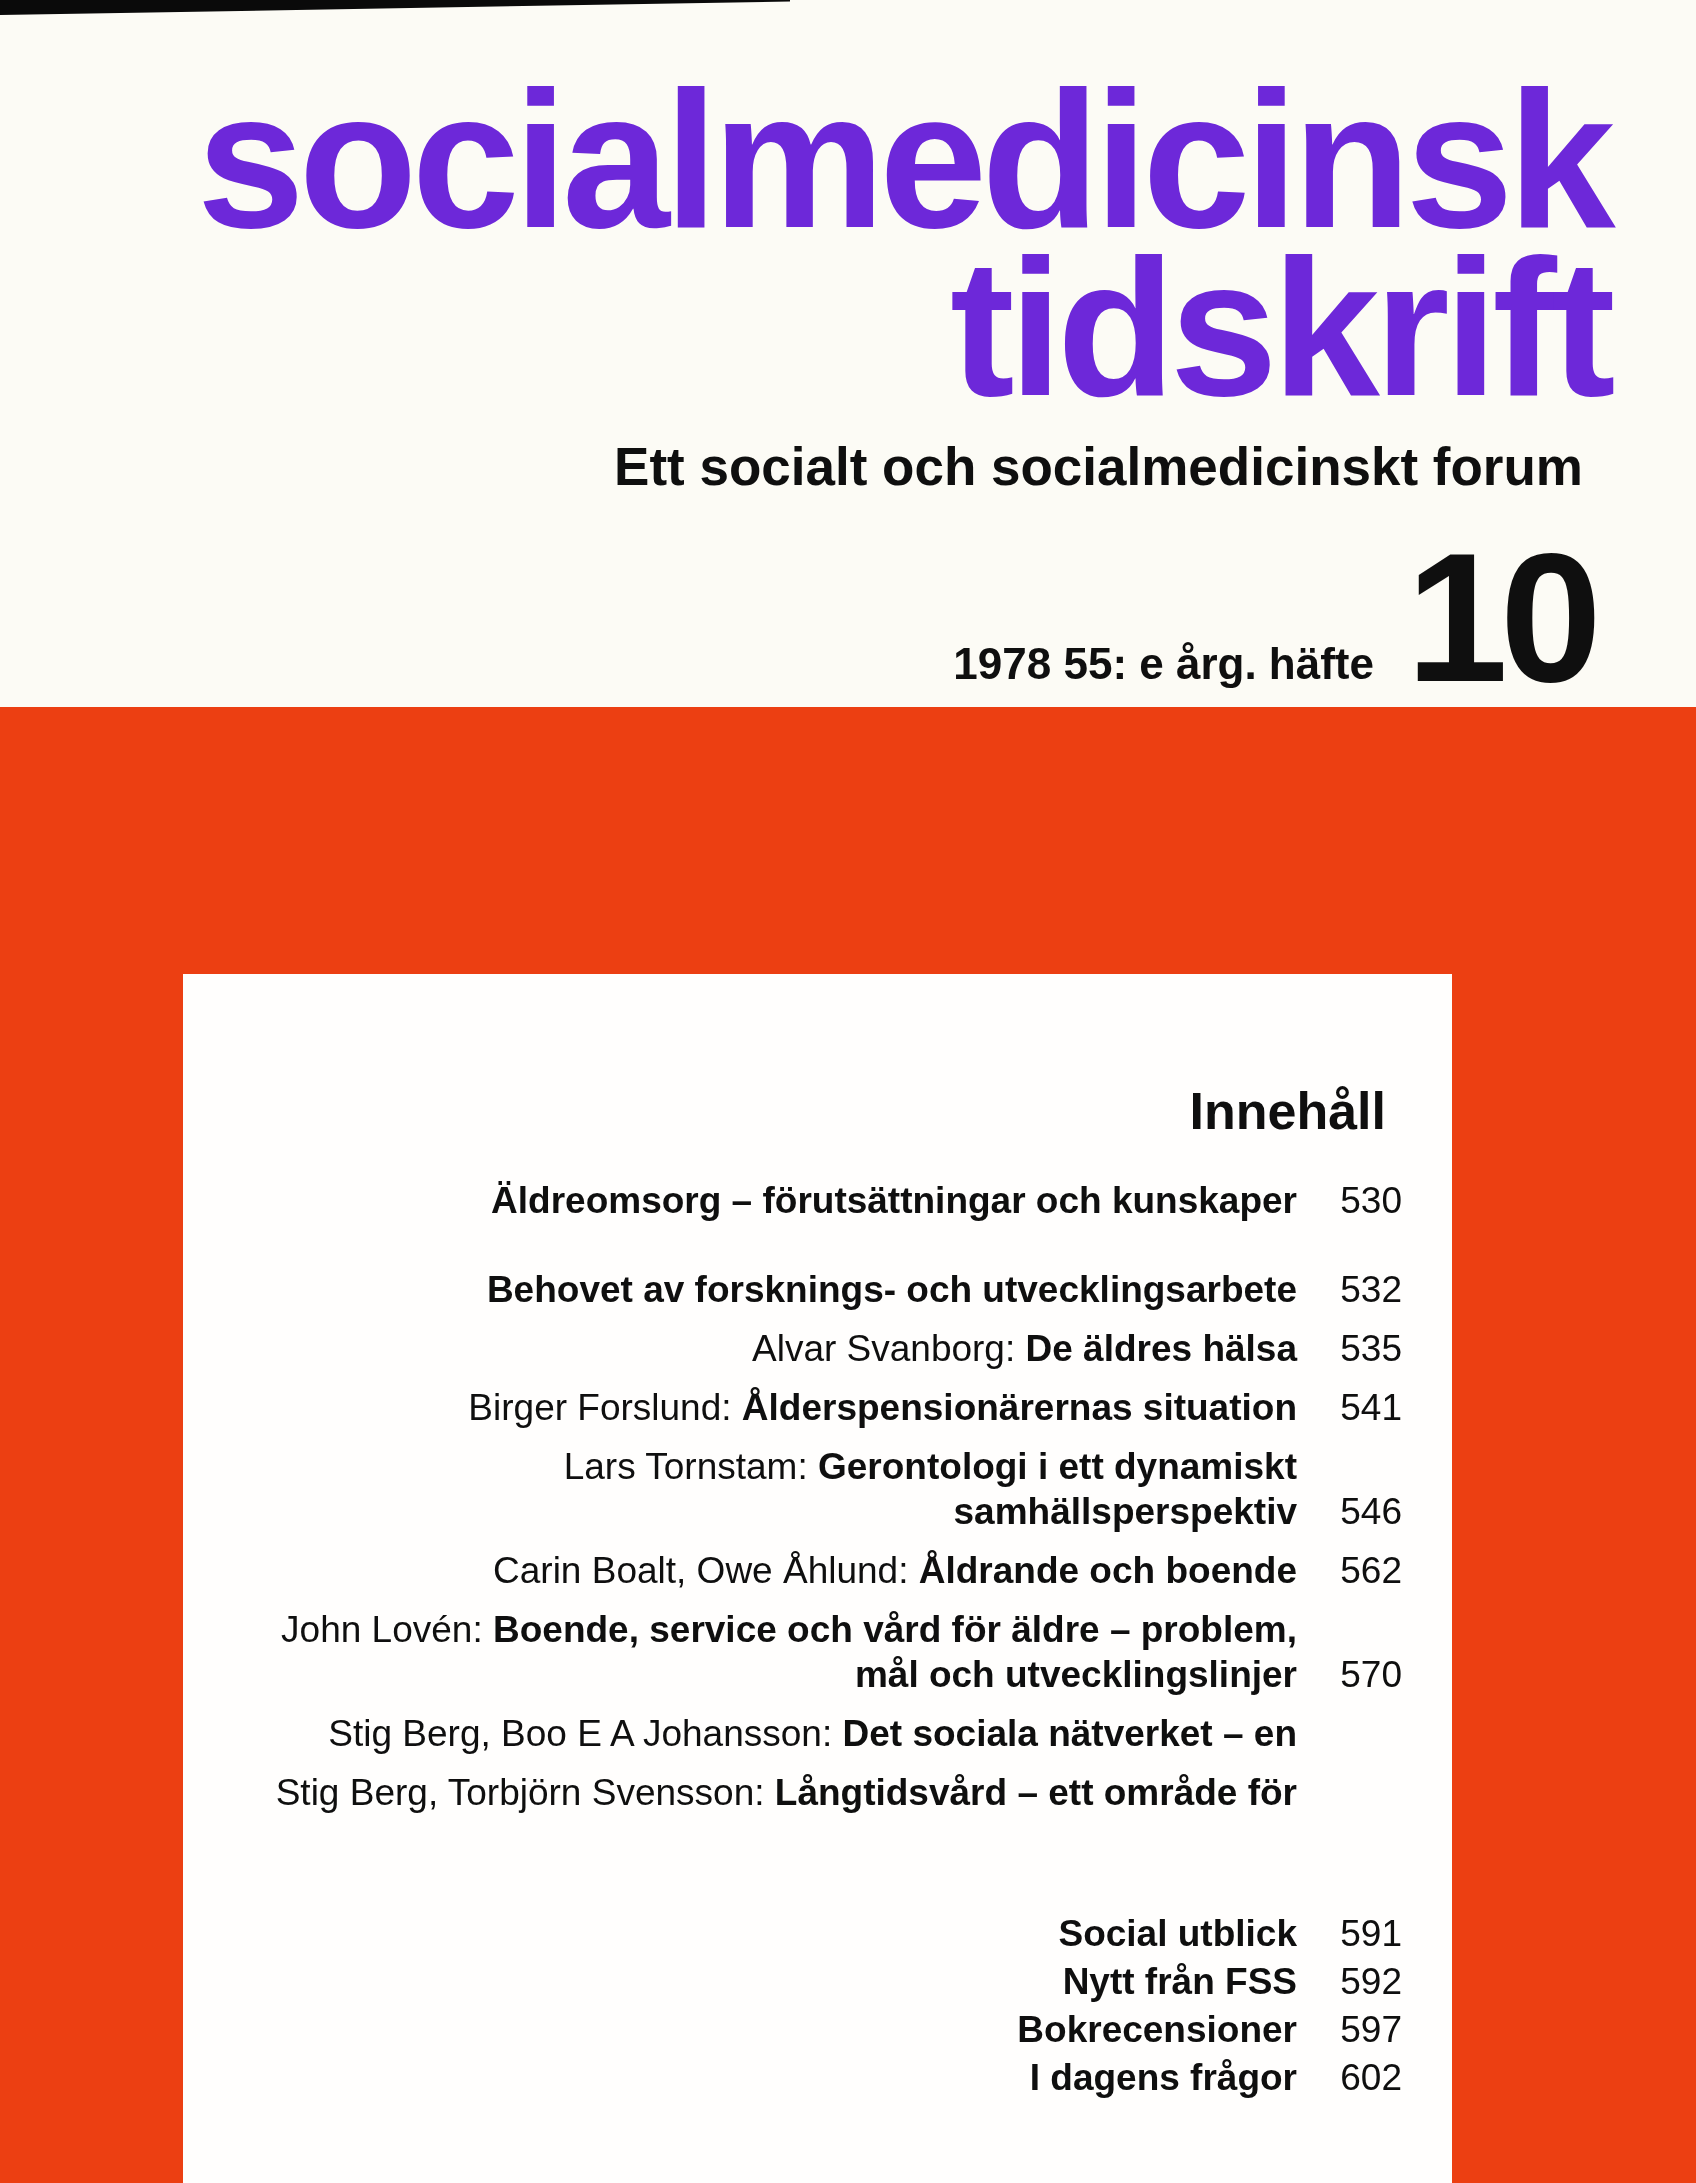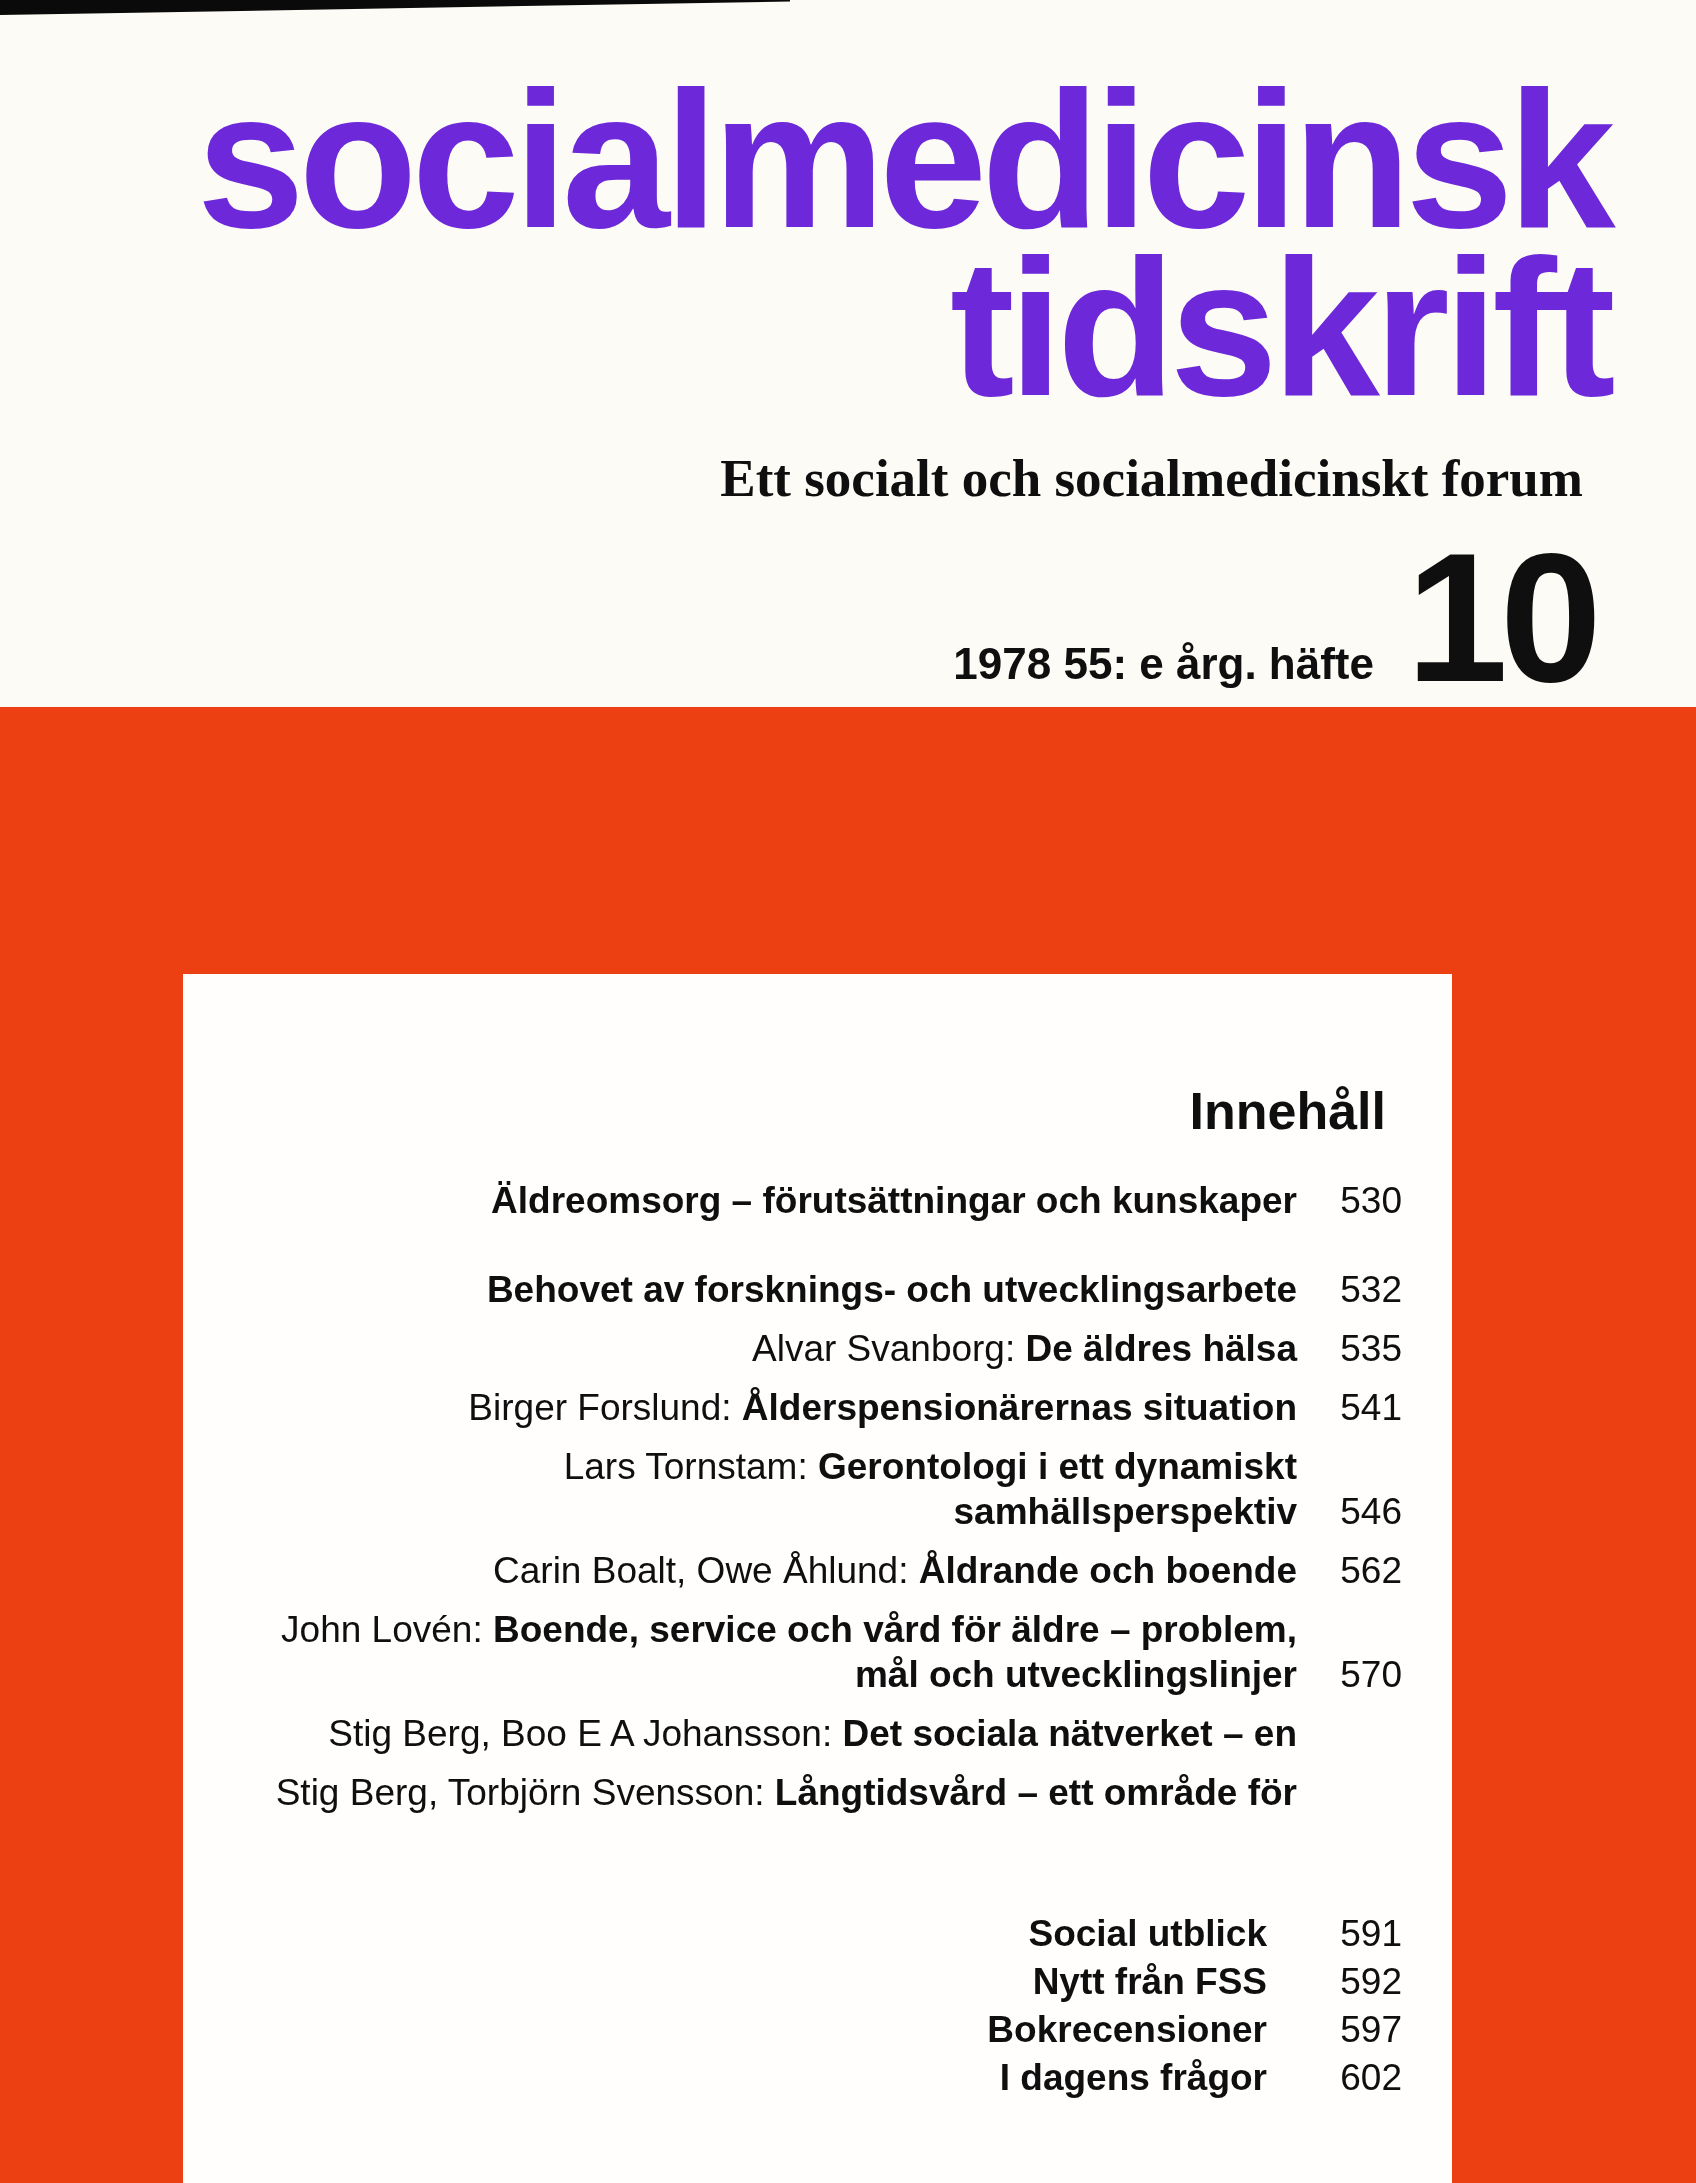--- a/index.html
+++ b/index.html
@@ -17,24 +17,23 @@
     clip-path:polygon(0 0,100% 0,100% 10%,0 100%);}
 
   
   .logo{
     position:absolute;top:76px;right:87px;
     text-align:right;font-weight:bold;
     font-size:194px;line-height:168px;letter-spacing:-5.7px;
     color:#6d28d9;
   }
   .subtitle{
-    position:absolute;top:452px;right:114px;
+    position:absolute;top:440px;right:114px;
     font-size:53px;line-height:53px;font-weight:bold;
     white-space:nowrap;
-    font-family:Liberation Serif, serif;
   }
   .issue-info{
     position:absolute;top:642px;right:323px;
     font-size:44px;line-height:44px;font-weight:bold;
     white-space:nowrap;
   }
   .issue-number{
     position:absolute;top:526px;right:103px;
     font-size:183px;line-height:183px;font-weight:bold;letter-spacing:-7.9px;
   }
@@ -62,21 +61,21 @@
     display:flex;justify-content:flex-end;align-items:baseline;
     font-size:37px;line-height:45px;
     white-space:nowrap;
   }
   .row .txt{text-align:right;}
   .row .bold{font-weight:bold;}
   .row .num{flex:0 0 105px;text-align:right;font-weight:normal;}
   .first{margin-top:41px;}
   .gap-md{margin-top:14px;}
   .gap-xl{margin-top:44px;}
-  .sec{line-height:48px;gap:30px;}
+  .sec{line-height:48px;}
   .sec-first{margin-top:95px;}
 </style>
 </head>
 <body>
 
 <div class="page">
 
   <div class="artifact top"></div>
 
   <header>

